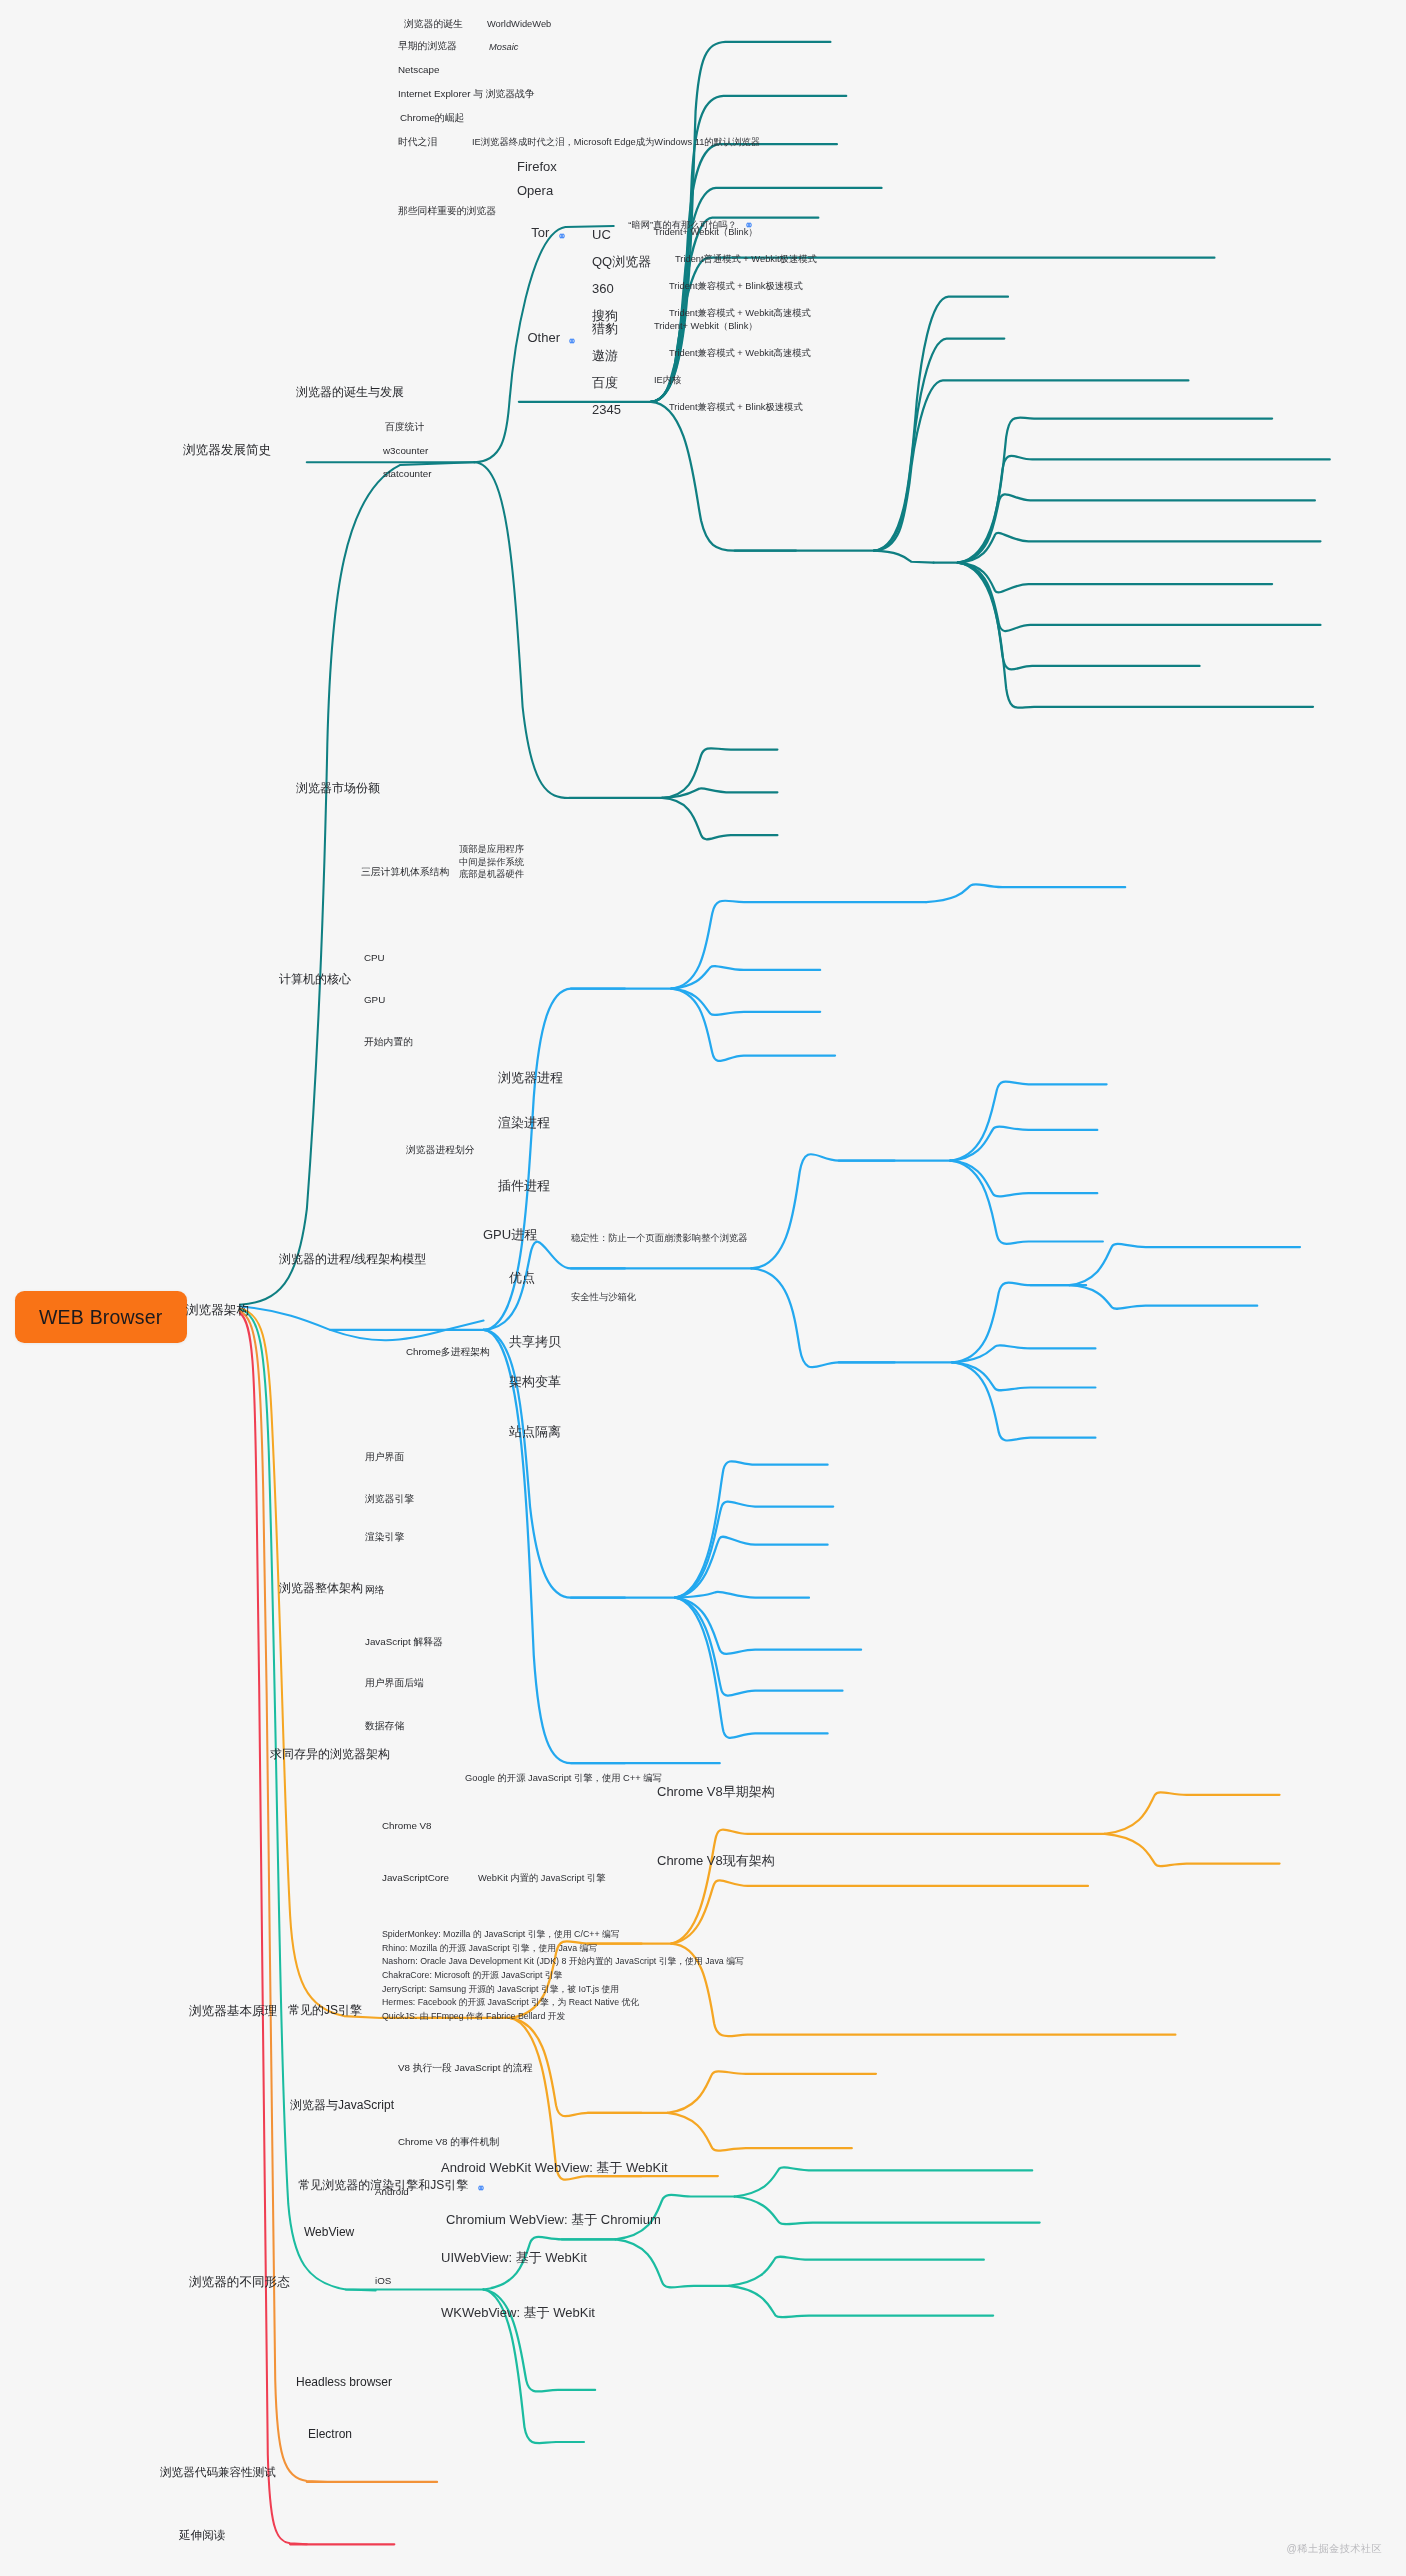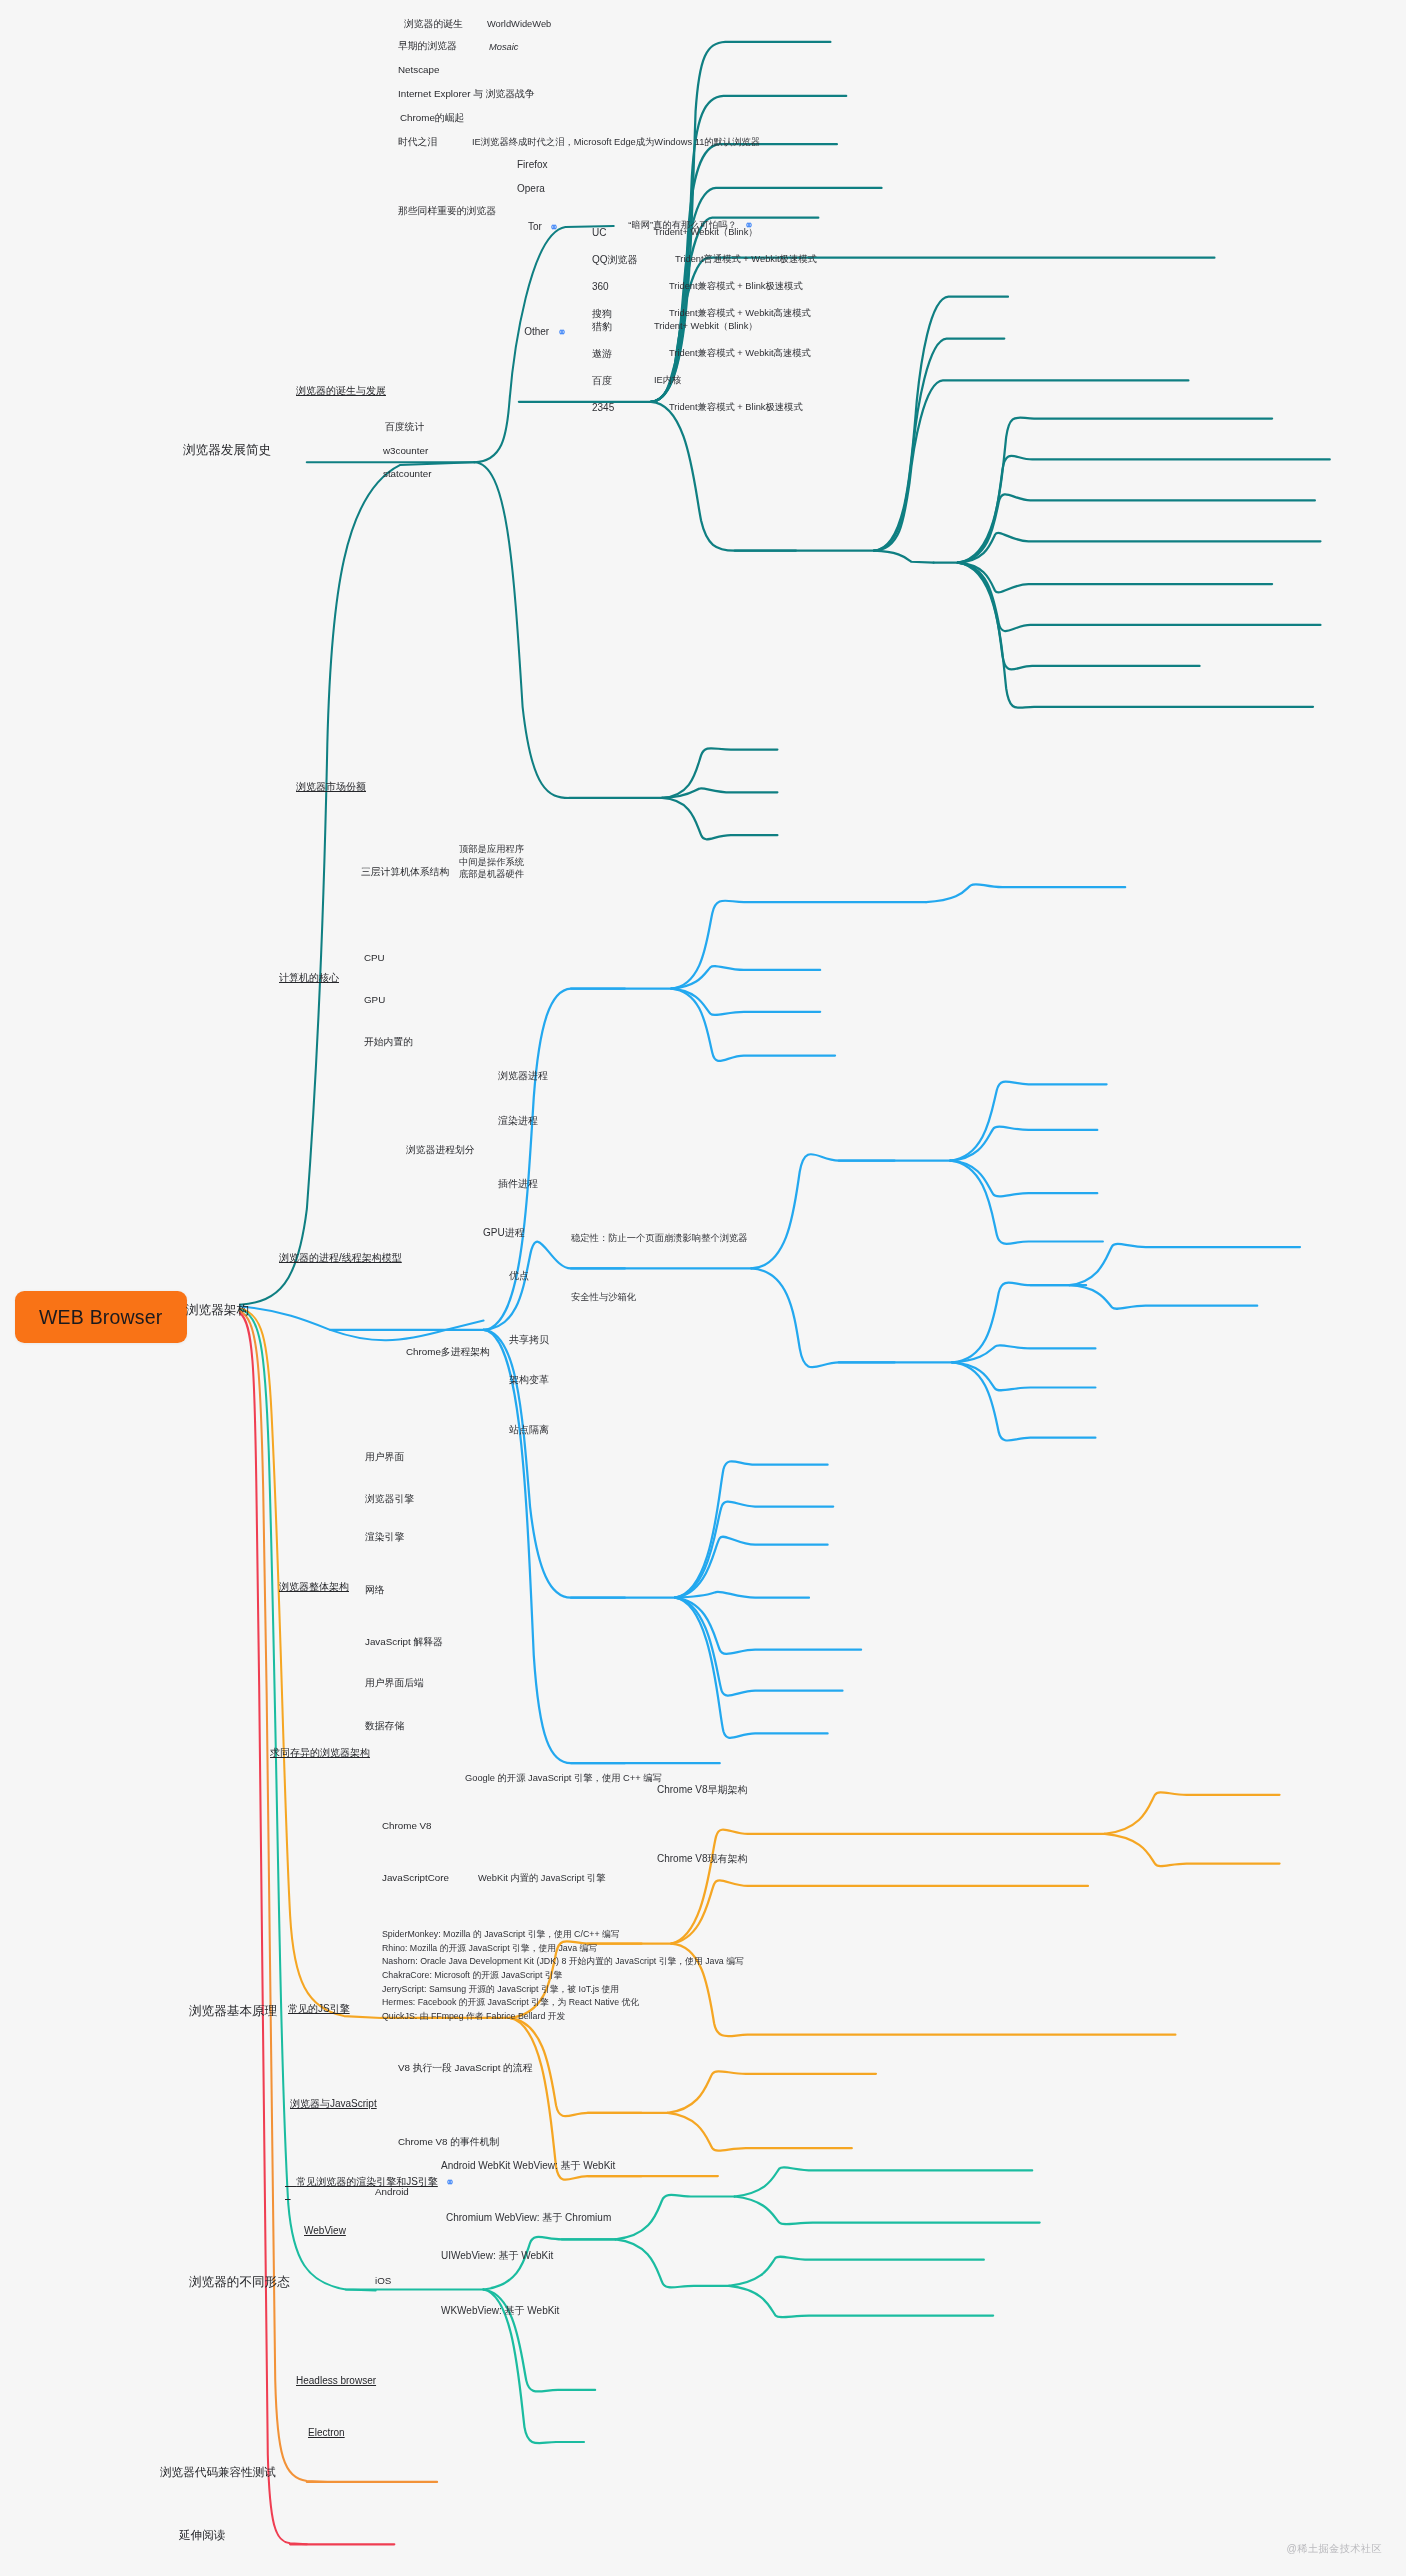--- a/index.html
+++ b/index.html
@@ -21,23 +21,23 @@
     left:15px;top:1291px;
     background:#f97316;border-radius:9.3px;
     padding:13px 24px;
     font-size:19.5px;color:#1a1a1e;
     box-shadow:0 0.9px 2.8px rgba(0,0,0,.06);
     letter-spacing:0.2px;
   }
 
   
   .lvl1{font-size:12.6px;color:#1f2024;}
-  .lvl2{font-size:10px;color:#26272b;text-decoration:underline;}
+  .lvl2{font-size:12px;color:#26272b;}
   .lvl3{font-size:9.8px;color:#2a2b2f;}
-  .lvl4{font-size:10px;color:#2f3035;text-align:right;}
+  .lvl4{font-size:13px;color:#2f3035;text-align:right;}
   .note{font-size:9.3px;color:#2f3035;}
   .note-sm{font-size:8.8px;color:#303136;line-height:1.55;}
 
   .linkicon{
     display:inline-block;vertical-align:middle;
     margin-left:6.5px;width:12px;height:10.2px;
   }
   .watermark{
     position:absolute;right:24px;bottom:20.5px;
     font-size:10.2px;color:#b9b9bd;letter-spacing:0.4px;

